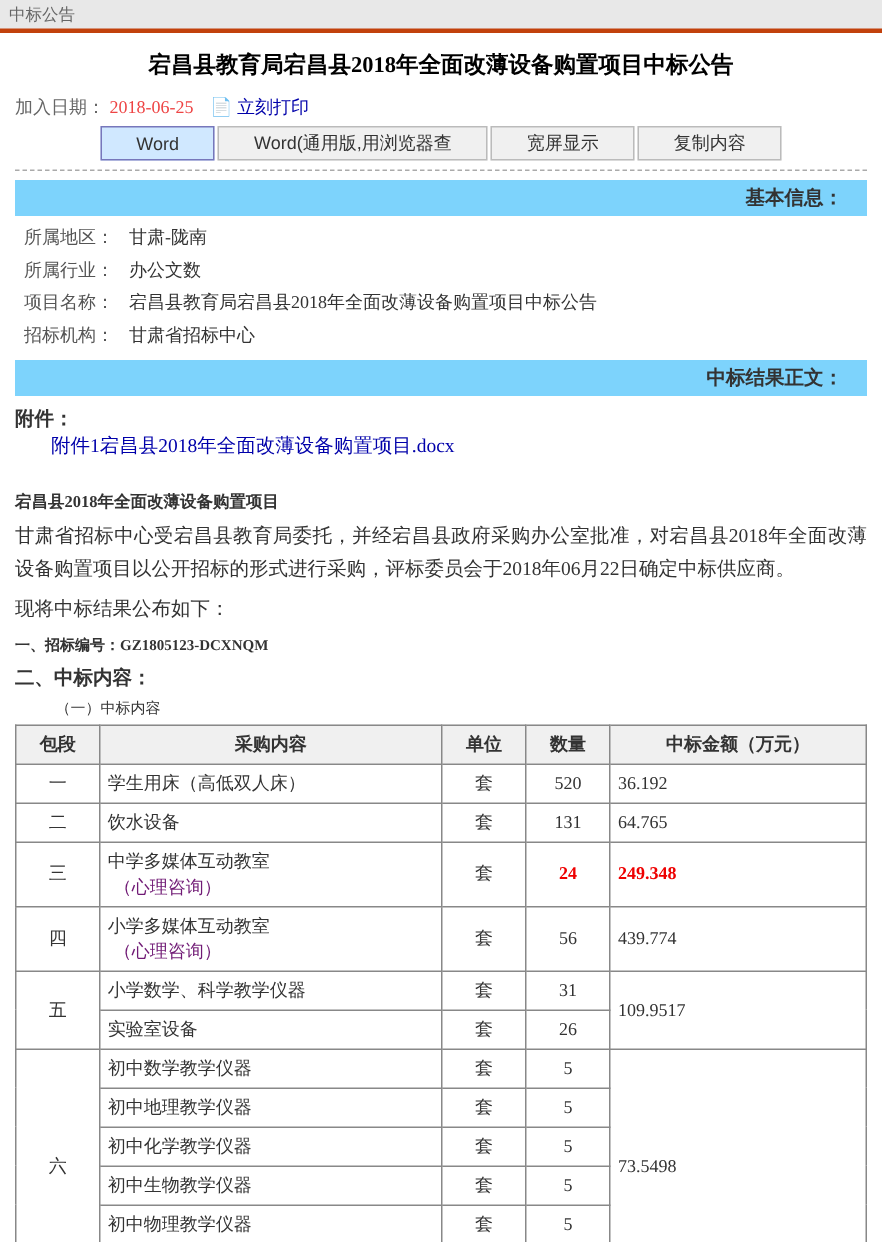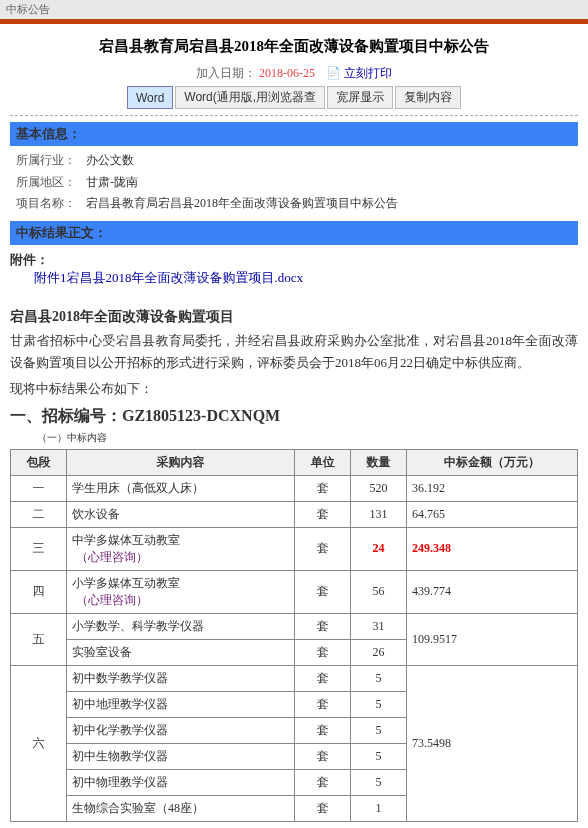--- a/index.html
+++ b/index.html
@@ -8,35 +8,34 @@
       font-size: 13px;
       background: #fff;
       color: #333;
       width: 588px;
     }
     .top-bar {
       background: #e8e8e8;
       padding: 2px 6px;
       font-size: 11px;
       color: #666;
-      border-bottom: 5px solid #c2410c;
+      border-bottom: 3px solid #c2410c;
     }
     .main-content {
       padding: 6px 10px;
     }
     .page-title {
       text-align: center;
       font-size: 15px;
       font-weight: bold;
       color: #000;
       margin: 6px 0 8px 0;
       line-height: 1.4;
     }
     .date-bar {
-      text-align: center;
       margin-bottom: 4px;
       font-size: 12px;
     }
     .date-bar .date-label {
       color: #666;
     }
     .date-bar .date-value {
       color: #e44;
     }
     .date-bar .print-link {
@@ -45,43 +44,44 @@
       font-size: 12px;
     }
     .action-buttons {
       display: flex;
       justify-content: center;
       gap: 2px;
       margin-bottom: 6px;
       flex-wrap: wrap;
     }
     .action-btn {
-      padding: 2px 8px;
+      padding: 2px 23px;
       background: #f0f0f0;
       border: 1px solid #bbb;
       font-size: 12px;
       cursor: pointer;
       color: #333;
     }
     .action-btn.active, .action-btn:first-child {
       background: #d0e8ff;
       border-color: #77b;
     }
     .divider {
       border: none;
       border-top: 1px dashed #aaa;
       margin: 4px 0;
     }
     .section-header {
-      background: #3b82f6;
-      font-weight: bold;
-      font-size: 13px;
-      padding: 3px 6px;
+      background: #7dd3fc;
+      font-weight: bold;
+      font-size: 13px;
+      padding: 3px 16px;
       margin: 6px 0 4px 0;
       color: #333;
+      text-align: right;
     }
     .info-grid {
       margin: 4px 0 4px 6px;
       font-size: 12px;
       line-height: 1.8;
     }
     .info-row {
       display: flex;
     }
     .info-label {
@@ -99,41 +99,41 @@
     .attachment-title {
       font-weight: bold;
     }
     .attachment-link {
       color: #00a;
       text-decoration: none;
       margin-left: 24px;
     }
     .doc-title {
       font-weight: bold;
-      font-size: 14px;
+      font-size: 11px;
       margin: 21px 0 4px 0;
     }
     .sub-title {
       font-weight: bold;
       font-size: 13px;
       margin: 6px 0 4px 0;
     }
     .body-text {
       font-size: 13px;
       line-height: 1.7;
       text-align: justify;
       margin-bottom: 6px;
     }
     .notice-text {
       font-size: 13px;
       margin: 4px 0 8px 0;
     }
     .bid-id {
       font-weight: bold;
-      font-size: 16px;
+      font-size: 10px;
       margin: 4px 0;
     }
     .section-num {
       font-size: 13px;
       font-weight: bold;
       margin: 6px 0 4px 0;
     }
     .sub-section {
       margin-left: 27px;
       font-size: 10px;
@@ -191,47 +191,52 @@
     <button class="action-btn">宽屏显示</button>
     <button class="action-btn">复制内容</button>
   </div>
 
   <hr class="divider">
 
   <div class="section-header">基本信息：</div>
 
   <div class="info-grid">
     <div class="info-row">
+      <span class="info-label">所属地区：</span>
+      <span class="info-value">甘肃-陇南</span>
+    </div>
+    <div class="info-row">
       <span class="info-label">所属行业：</span>
       <span class="info-value">办公文数</span>
-    </div>
-    <div class="info-row">
-      <span class="info-label">所属地区：</span>
-      <span class="info-value">甘肃-陇南</span>
     </div>
     <div class="info-row">
       <span class="info-label">项目名称：</span>
       <span class="info-value">宕昌县教育局宕昌县2018年全面改薄设备购置项目中标公告</span>
     </div>
+    <div class="info-row">
+      <span class="info-label">招标机构：</span>
+      <span class="info-value">甘肃省招标中心</span>
+    </div>
   </div>
 
   <div class="section-header">中标结果正文：</div>
 
   <div class="attachment-section">
     <span class="attachment-title">附件：</span><br>
     <a class="attachment-link" href="#">附件1宕昌县2018年全面改薄设备购置项目.docx</a>
   </div>
 
   <div class="doc-title">宕昌县2018年全面改薄设备购置项目</div>
 
   <div class="body-text">甘肃省招标中心受宕昌县教育局委托，并经宕昌县政府采购办公室批准，对宕昌县2018年全面改薄设备购置项目以公开招标的形式进行采购，评标委员会于2018年06月22日确定中标供应商。</div>
   <div class="notice-text">现将中标结果公布如下：</div>
 
   <div class="bid-id">一、招标编号：GZ1805123-DCXNQM</div>
 
+  <div class="section-num">二、中标内容：</div>
   <div class="sub-section">（一）中标内容</div>
 
   <table class="bid-table">
     <thead>
       <tr>
         <th>包段</th>
         <th>采购内容</th>
         <th>单位</th>
         <th>数量</th>
         <th>中标金额（万元）</th>

